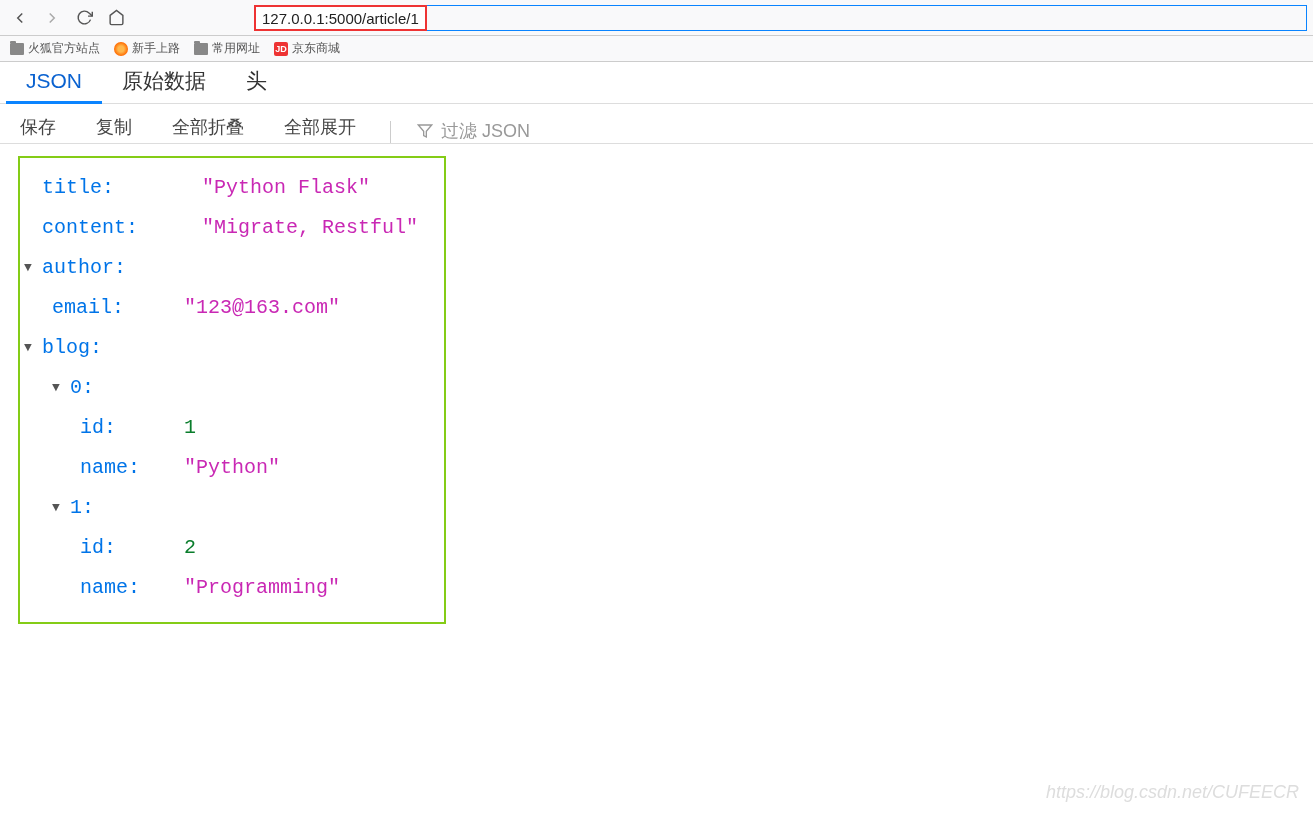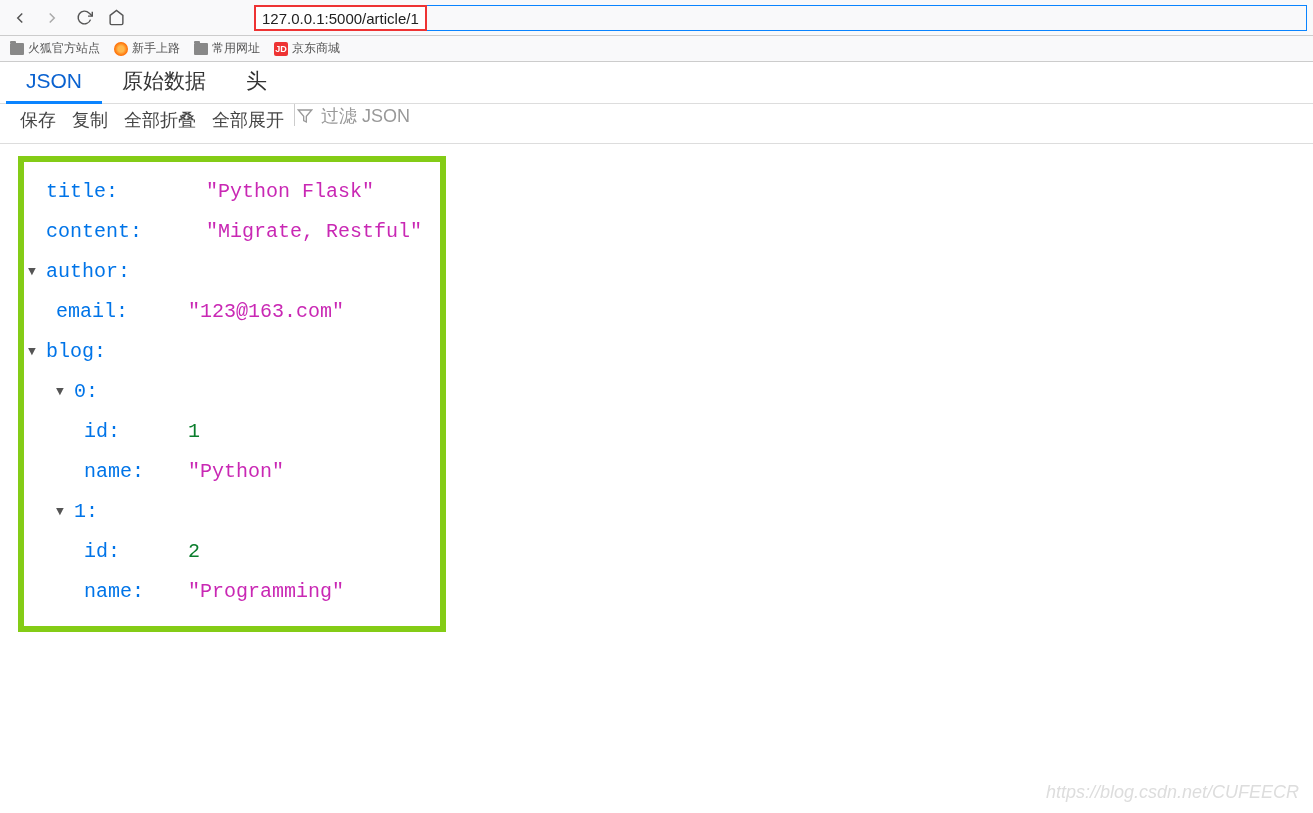--- a/index.html
+++ b/index.html
@@ -22,29 +22,29 @@
     .folder-icon::before { content:""; position:absolute; top:-2px; left:0; width:6px; height:2px; background:#888; border-radius:1px 1px 0 0;}
     .ff-icon { width:14px; height:14px; background: radial-gradient(circle, #ffb84d 30%, #ff6a00 70%); border-radius:50%; }
     .jd-icon { width:14px; height:14px; background:#e33; color:#fff; font-size:9px; font-weight:bold; display:flex; align-items:center; justify-content:center; border-radius:2px;}
     
     
     .tabs { display: flex; align-items: center; height: 42px; border-bottom: 1px solid #ddd; background: #fff; padding: 0 6px; }
     .tab { padding: 8px 20px; font-size: 21px; color: #333; cursor: pointer; border-bottom: 3px solid transparent; }
     .tab.active { color: #0a62d0; border-bottom-color: #0a84ff; }
     
     
-    .action-bar { display: flex; align-items: flex-start; height: 40px; border-bottom: 1px solid #ddd; background: #fff; padding: 0 12px; gap: 0; font-size: 18px; color: #444; }
+    .action-bar { display: flex; align-items: flex-end; height: 40px; border-bottom: 1px solid #ddd; background: #fff; padding: 0 12px; gap: 24px; font-size: 18px; color: #444; }
     .action-item { padding: 4px 8px; cursor: pointer; }
     .vsep { width:1px; height:22px; background:#ccc; margin:0 2px; }
     .filter-section { display:flex; align-items:center; gap:8px; color:#999; }
     .filter-icon { width:16px; height:16px; }
     
     
     .json-area { padding: 12px 18px 20px 18px; }
-    .json-box { border: 6px solid #84cc16; padding: 10px 10px 14px 4px; width: 428px; font-family: Consolas, "Courier New", monospace; font-size: 20px; line-height: 2.0; }
+    .json-box { border: 2px solid #84cc16; padding: 10px 10px 14px 4px; width: 428px; font-family: Consolas, "Courier New", monospace; font-size: 20px; line-height: 2.0; }
     .row { display: flex; align-items: center; }
     .twisty { width: 14px; margin-right: 4px; color: #555; font-size: 13px; user-select:none; }
     .twisty.spacer { visibility: hidden; }
     .indent1 { margin-left: 28px; }
     .indent2 { margin-left: 56px; }
     .key { color: #0074e8; }
     .colon { color: #0074e8; margin-right: 6px; }
     .val-str { color: #c928b4; }
     .val-num { color: #0a7d2c; }
     .kv { display: flex; }

